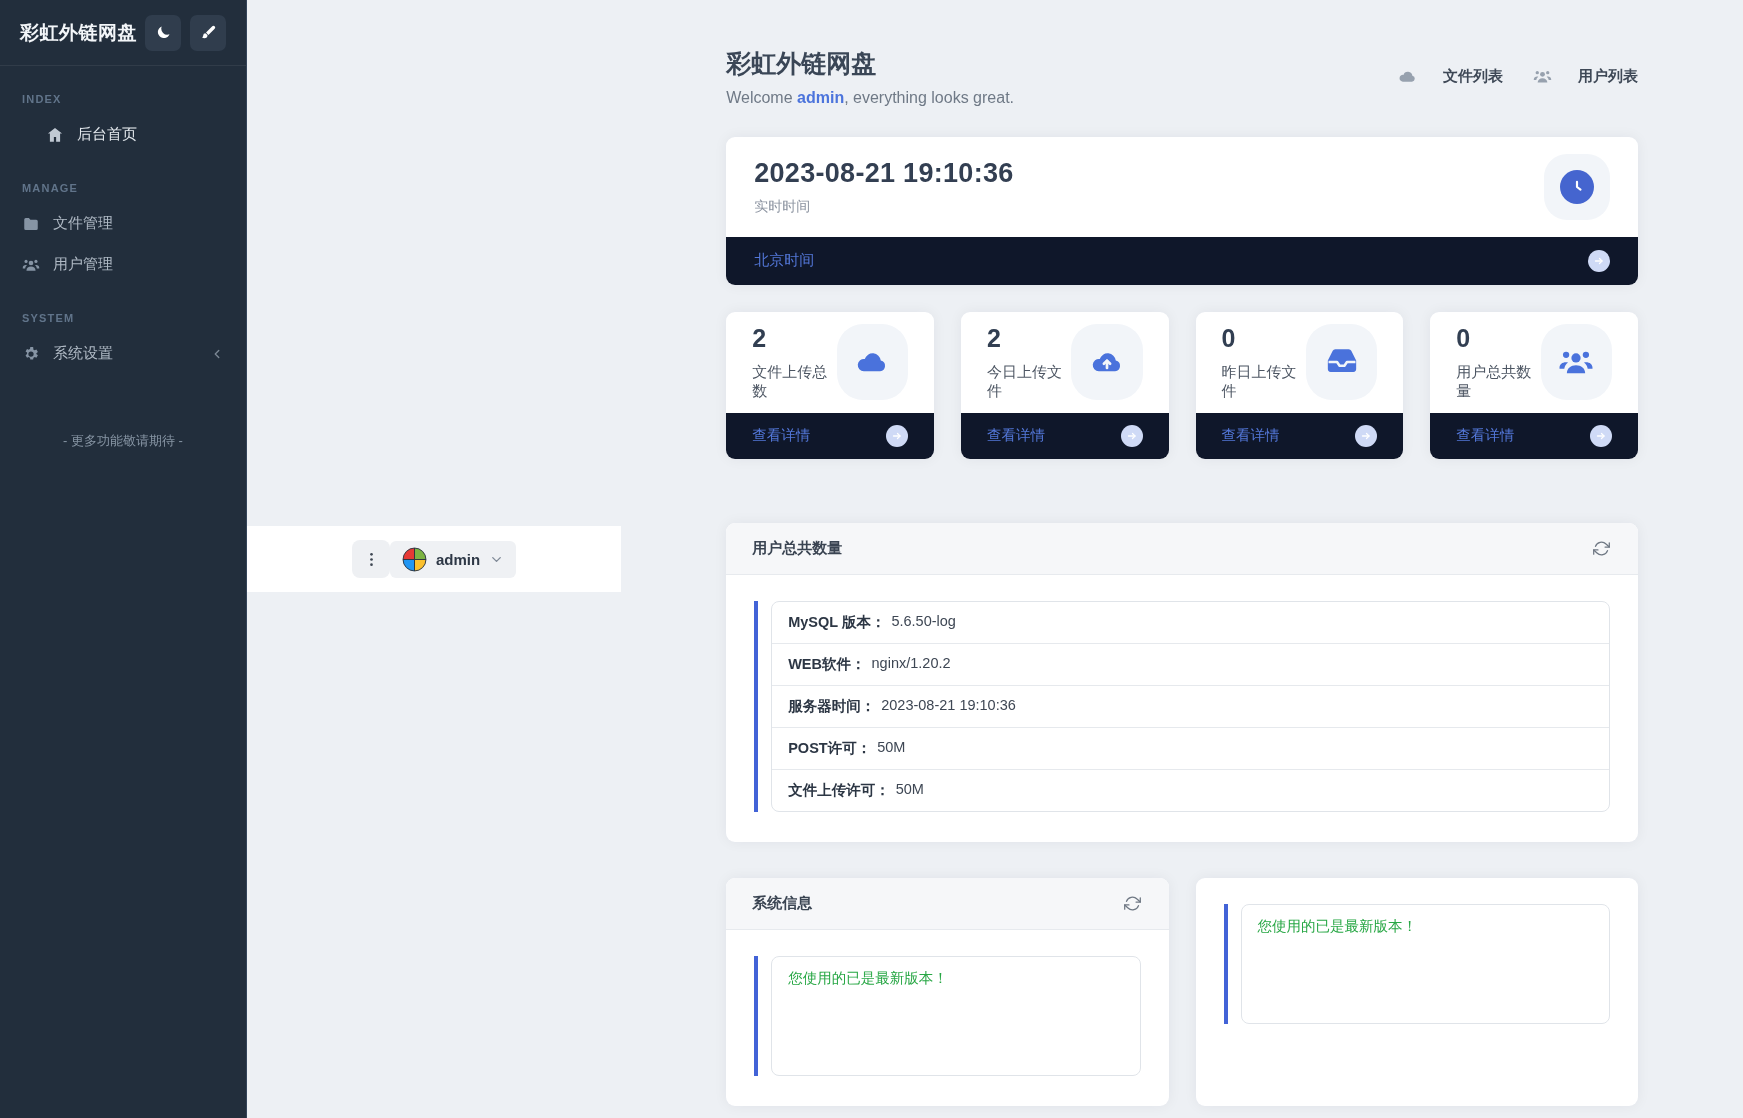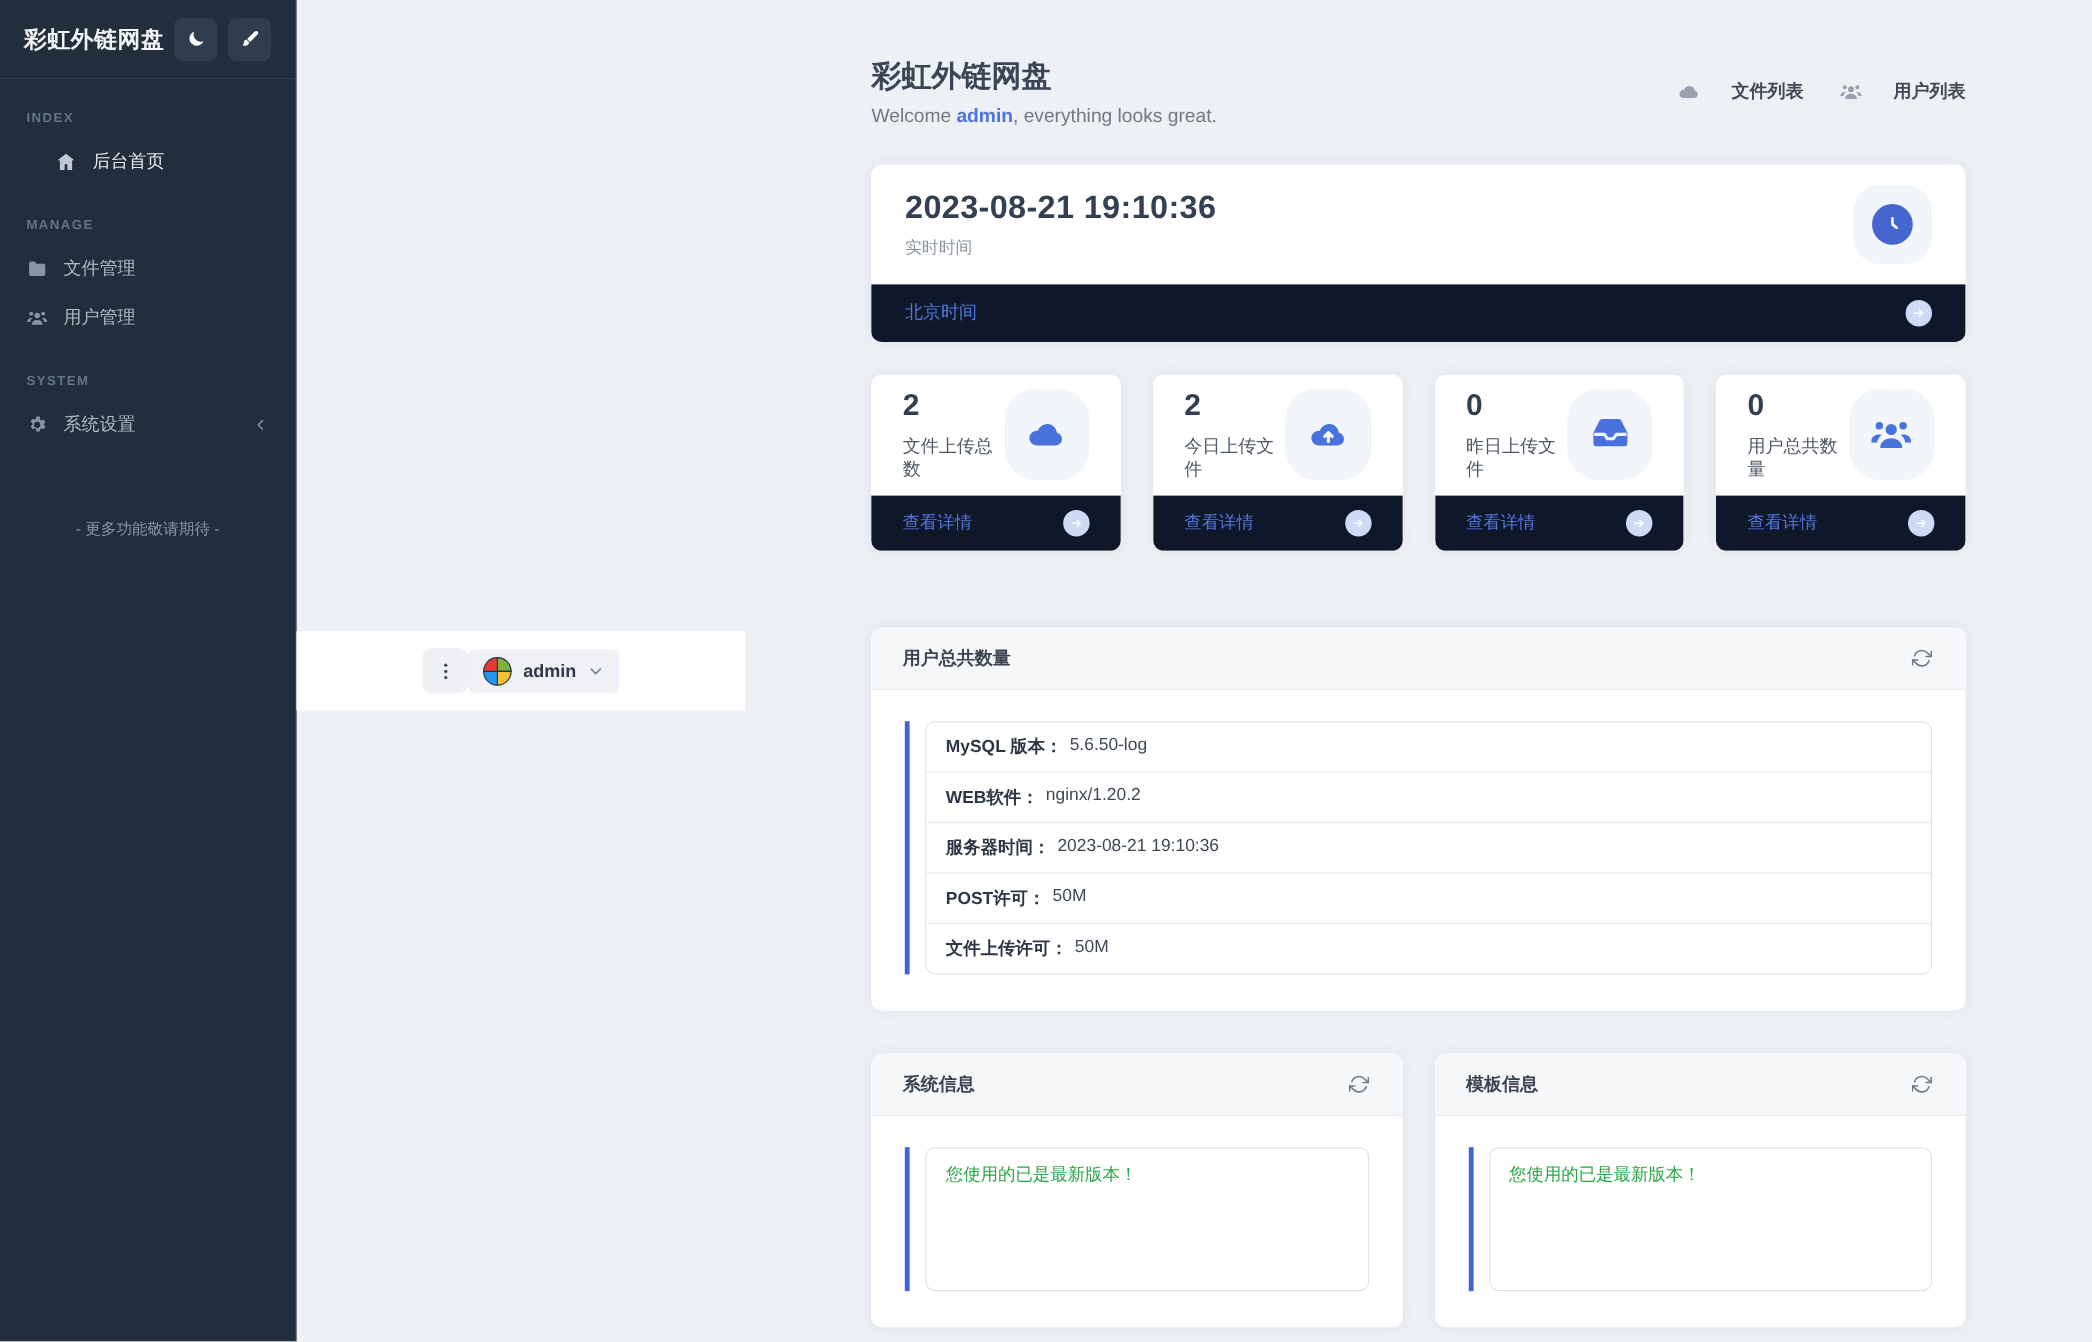--- a/index.html
+++ b/index.html
@@ -497,28 +497,20 @@
           </button>
         </div>
         <div class="card-body">
           <div class="accent-wrap">
             <div class="notice-row">您使用的已是最新版本！</div>
           </div>
         </div>
       </section>
 
       <section class="card">
-        <div class="card-head">
-          <span class="card-head-title">模板信息</span>
-          <button class="refresh-btn">
-            <svg class="ic" width="17" height="17">
-                <use href="#i-refresh"></use>
-              </svg>
-          </button>
-        </div>
         <div class="card-body">
           <div class="accent-wrap">
             <div class="notice-row">您使用的已是最新版本！</div>
           </div>
         </div>
       </section>
     </div>
 
   </div>
 </div>

